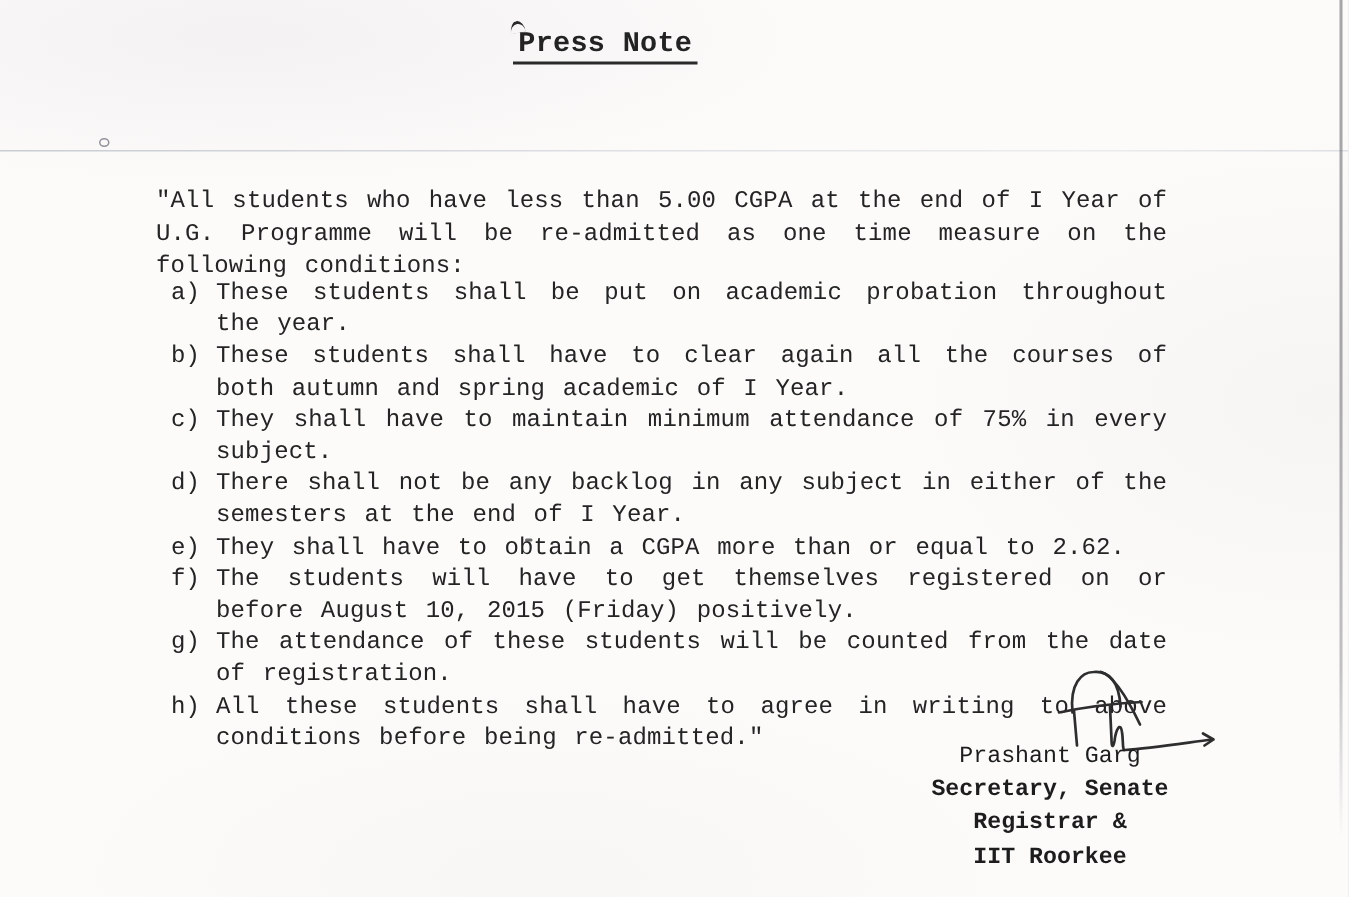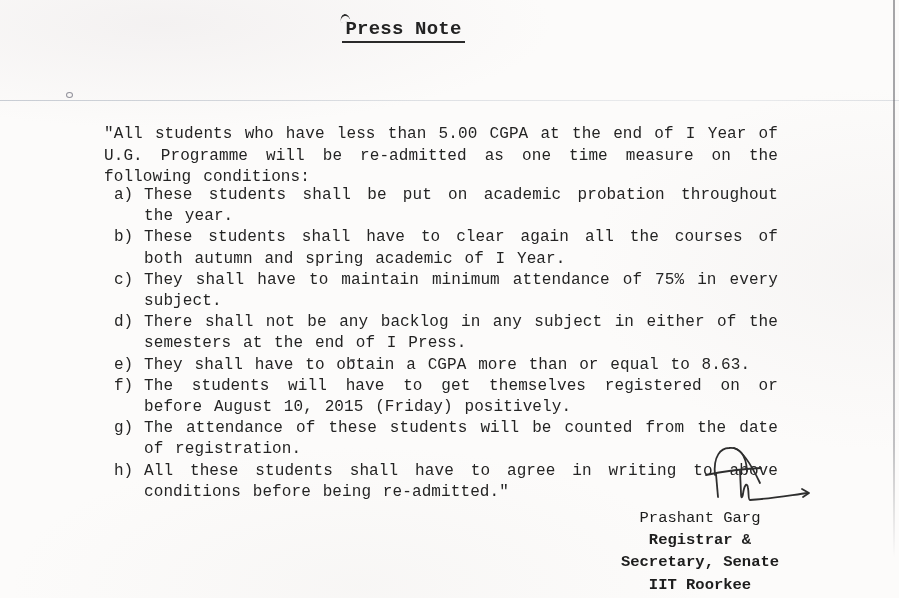--- a/index.html
+++ b/index.html
@@ -38,21 +38,21 @@
   
   .list{position:absolute;top:185px;left:114px;width:664px;font-size:16px;line-height:21.2px;color:#242424;}
   .item{display:flex;}
   .item .lbl{flex:0 0 30px;}
   .item .txt{flex:1;text-align:justify;word-spacing:2px;letter-spacing:.1px;}
 
   
   .sig-svg{position:absolute;top:444px;left:696px;width:122px;height:62px;}
   .sig-svg path{fill:none;stroke:#2e2e2e;stroke-width:1.8;stroke-linecap:round;stroke-linejoin:round;}
   .sig-block{
-    position:absolute;top:507px;left:612px;width:176px;text-align:center;
+    position:absolute;top:493px;left:612px;width:176px;text-align:center;
     font-size:15.5px;line-height:22.2px;color:#1d1d1d;
   }
   .sig-name{font-weight:normal;}
   .sig-line{font-weight:bold;}
 
   
   .crease{
     position:absolute;top:100px;left:0;width:899px;height:1px;
     background:linear-gradient(to right,
       rgba(150,160,175,.50), rgba(150,160,175,.30) 45%,
@@ -89,25 +89,25 @@
     <div class="item">
       <span class="lbl">b)</span>
       <span class="txt">These students shall have to clear again all the courses of both autumn and spring academic of I Year.</span>
     </div>
     <div class="item">
       <span class="lbl">c)</span>
       <span class="txt">They shall have to maintain minimum attendance of 75% in every subject.</span>
     </div>
     <div class="item">
       <span class="lbl">d)</span>
-      <span class="txt">There shall not be any backlog in any subject in either of the semesters at the end of I Press.</span>
+      <span class="txt">There shall not be any backlog in any subject in either of the semesters at the end of I Year.</span>
     </div>
     <div class="item">
       <span class="lbl">e)</span>
-      <span class="txt">They shall have to obtain a CGPA more than or equal to 8.63.</span>
+      <span class="txt">They shall have to obtain a CGPA more than or equal to 2.62.</span>
     </div>
     <div class="item">
       <span class="lbl">f)</span>
       <span class="txt">The students will have to get themselves registered on or before August 10, 2015 (Friday) positively.</span>
     </div>
     <div class="item">
       <span class="lbl">g)</span>
       <span class="txt">The attendance of these students will be counted from the date of registration.</span>
     </div>
     <div class="item">
@@ -120,22 +120,22 @@
     <path d="M18 31 C16 12 24 4 32 4 C42 3 49 10 50 27"></path>
     <path d="M37 4 C44 6 52 16 63 39"></path>
     <path d="M9 31 C28 27 46 25 64 24"></path>
     <path d="M19 30 L21 53"></path>
     <path d="M43 27 L44 49 C44 54 45 55 46 50 C47 42 50 37 51 44 C52 50 51 56 53 56 C70 55 95 51 111 49"></path>
     <path d="M105 45 L112 49 L106 53"></path>
   </svg>
 
   <div class="sig-block">
     <div class="sig-name">Prashant Garg</div>
+    <div class="sig-line">Secretary, Senate</div>
     <div class="sig-line">Registrar &amp;</div>
-    <div class="sig-line">Secretary, Senate</div>
     <div class="sig-line">IIT Roorkee</div>
   </div>
 
   <div class="crease"></div>
   <div class="speck-ring"></div>
   <div class="speck-dash"></div>
   <div class="edge-line"></div>
 
 </div>
 

